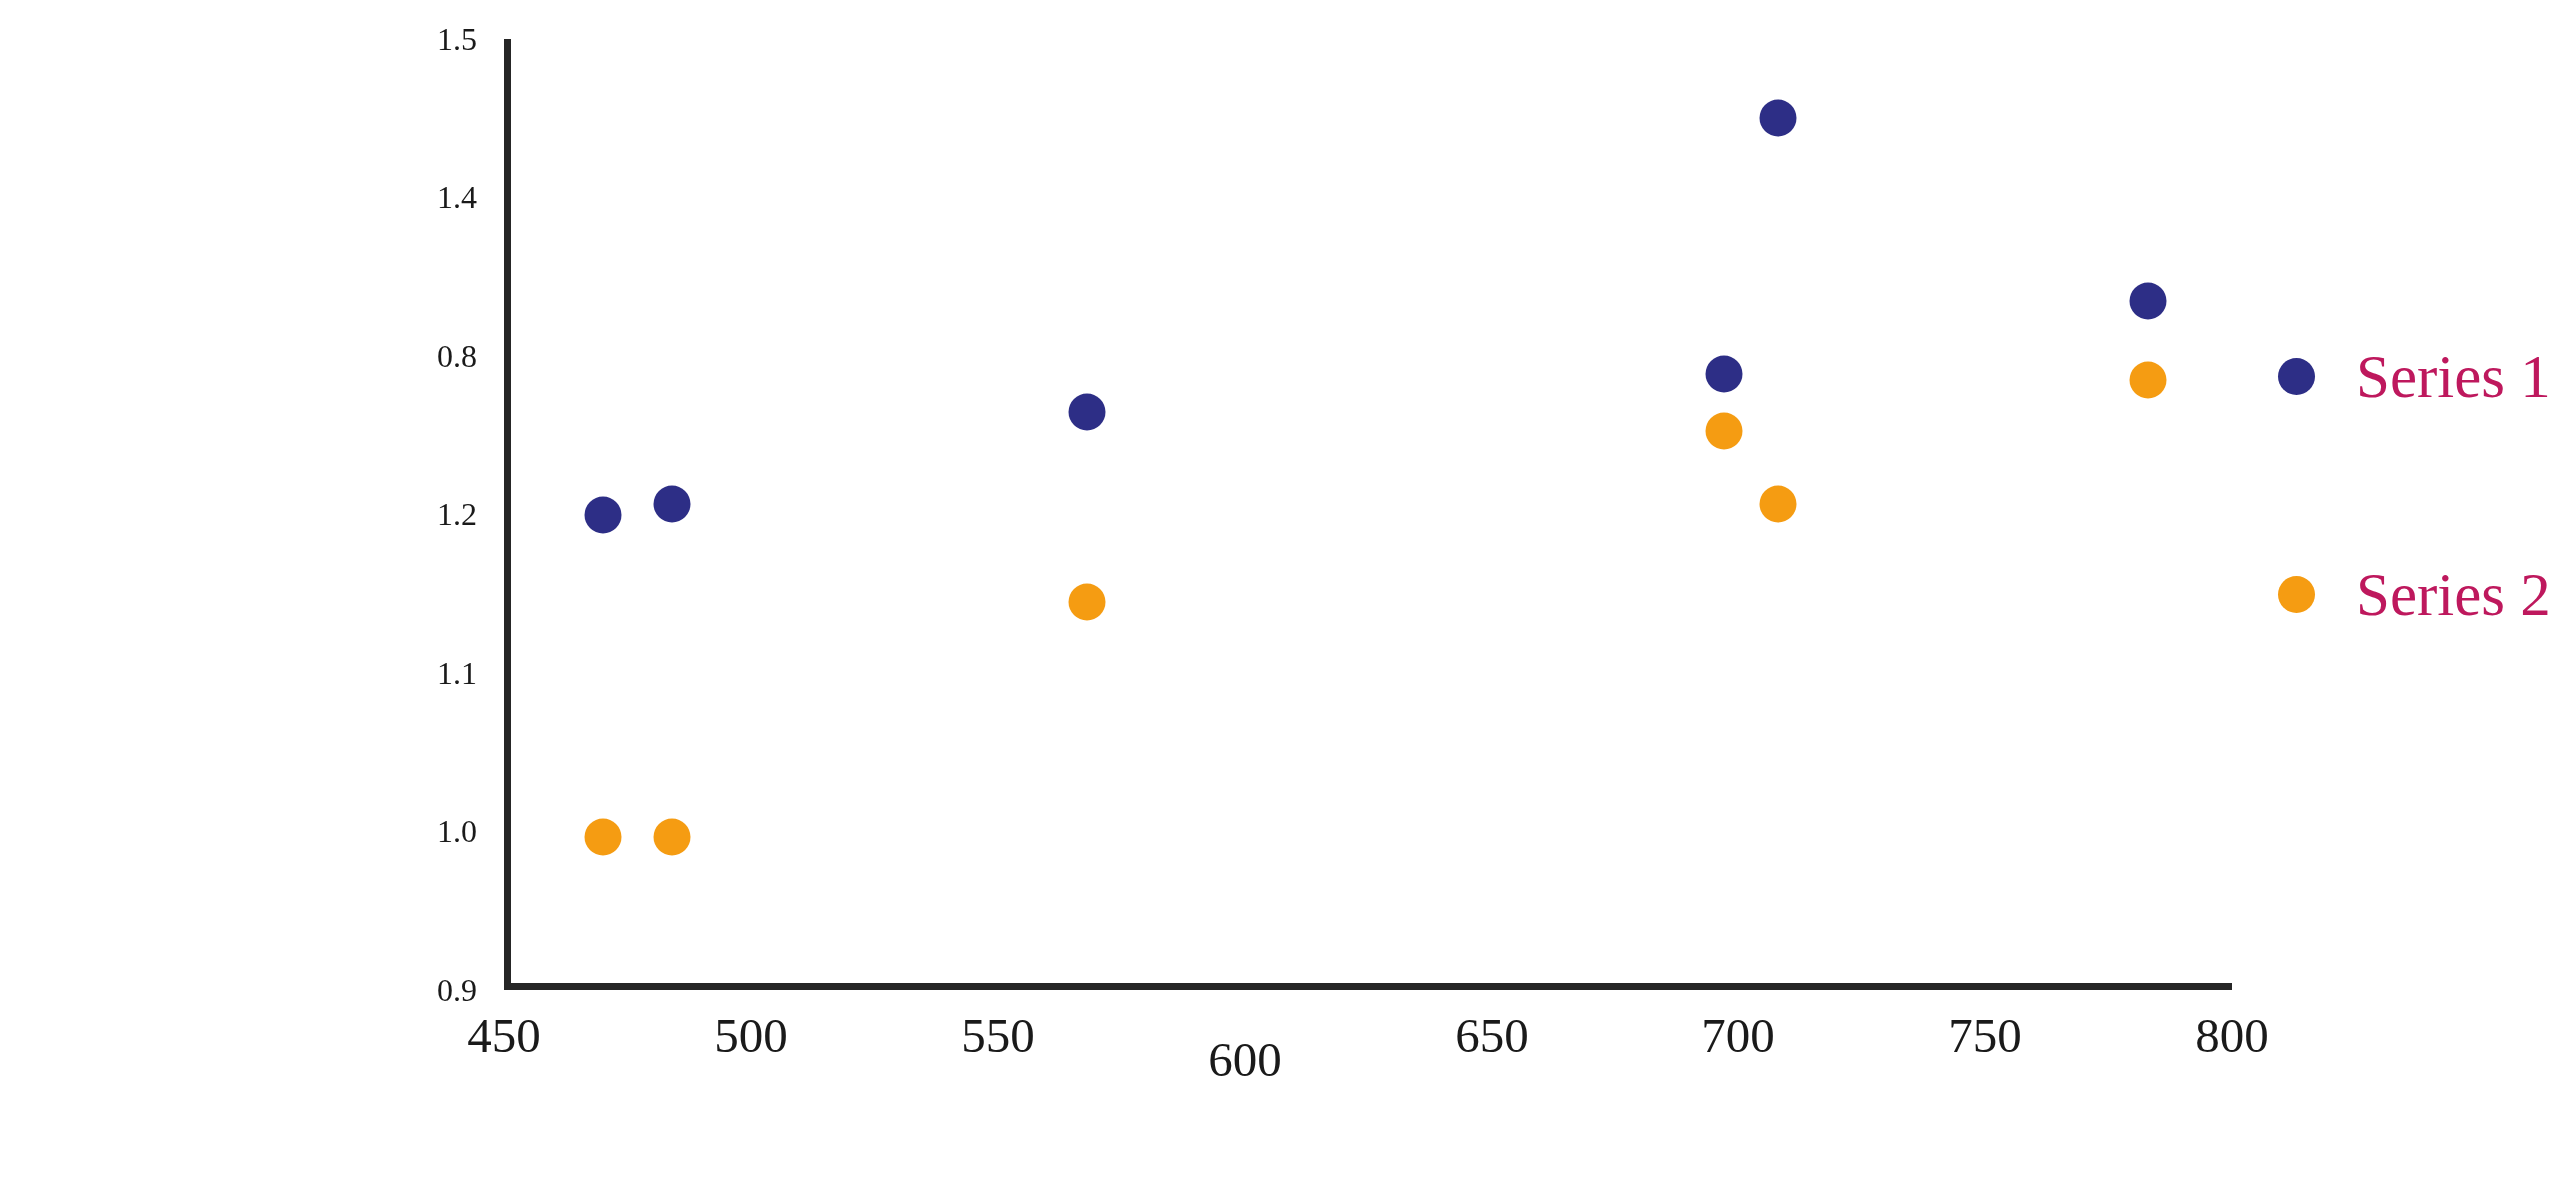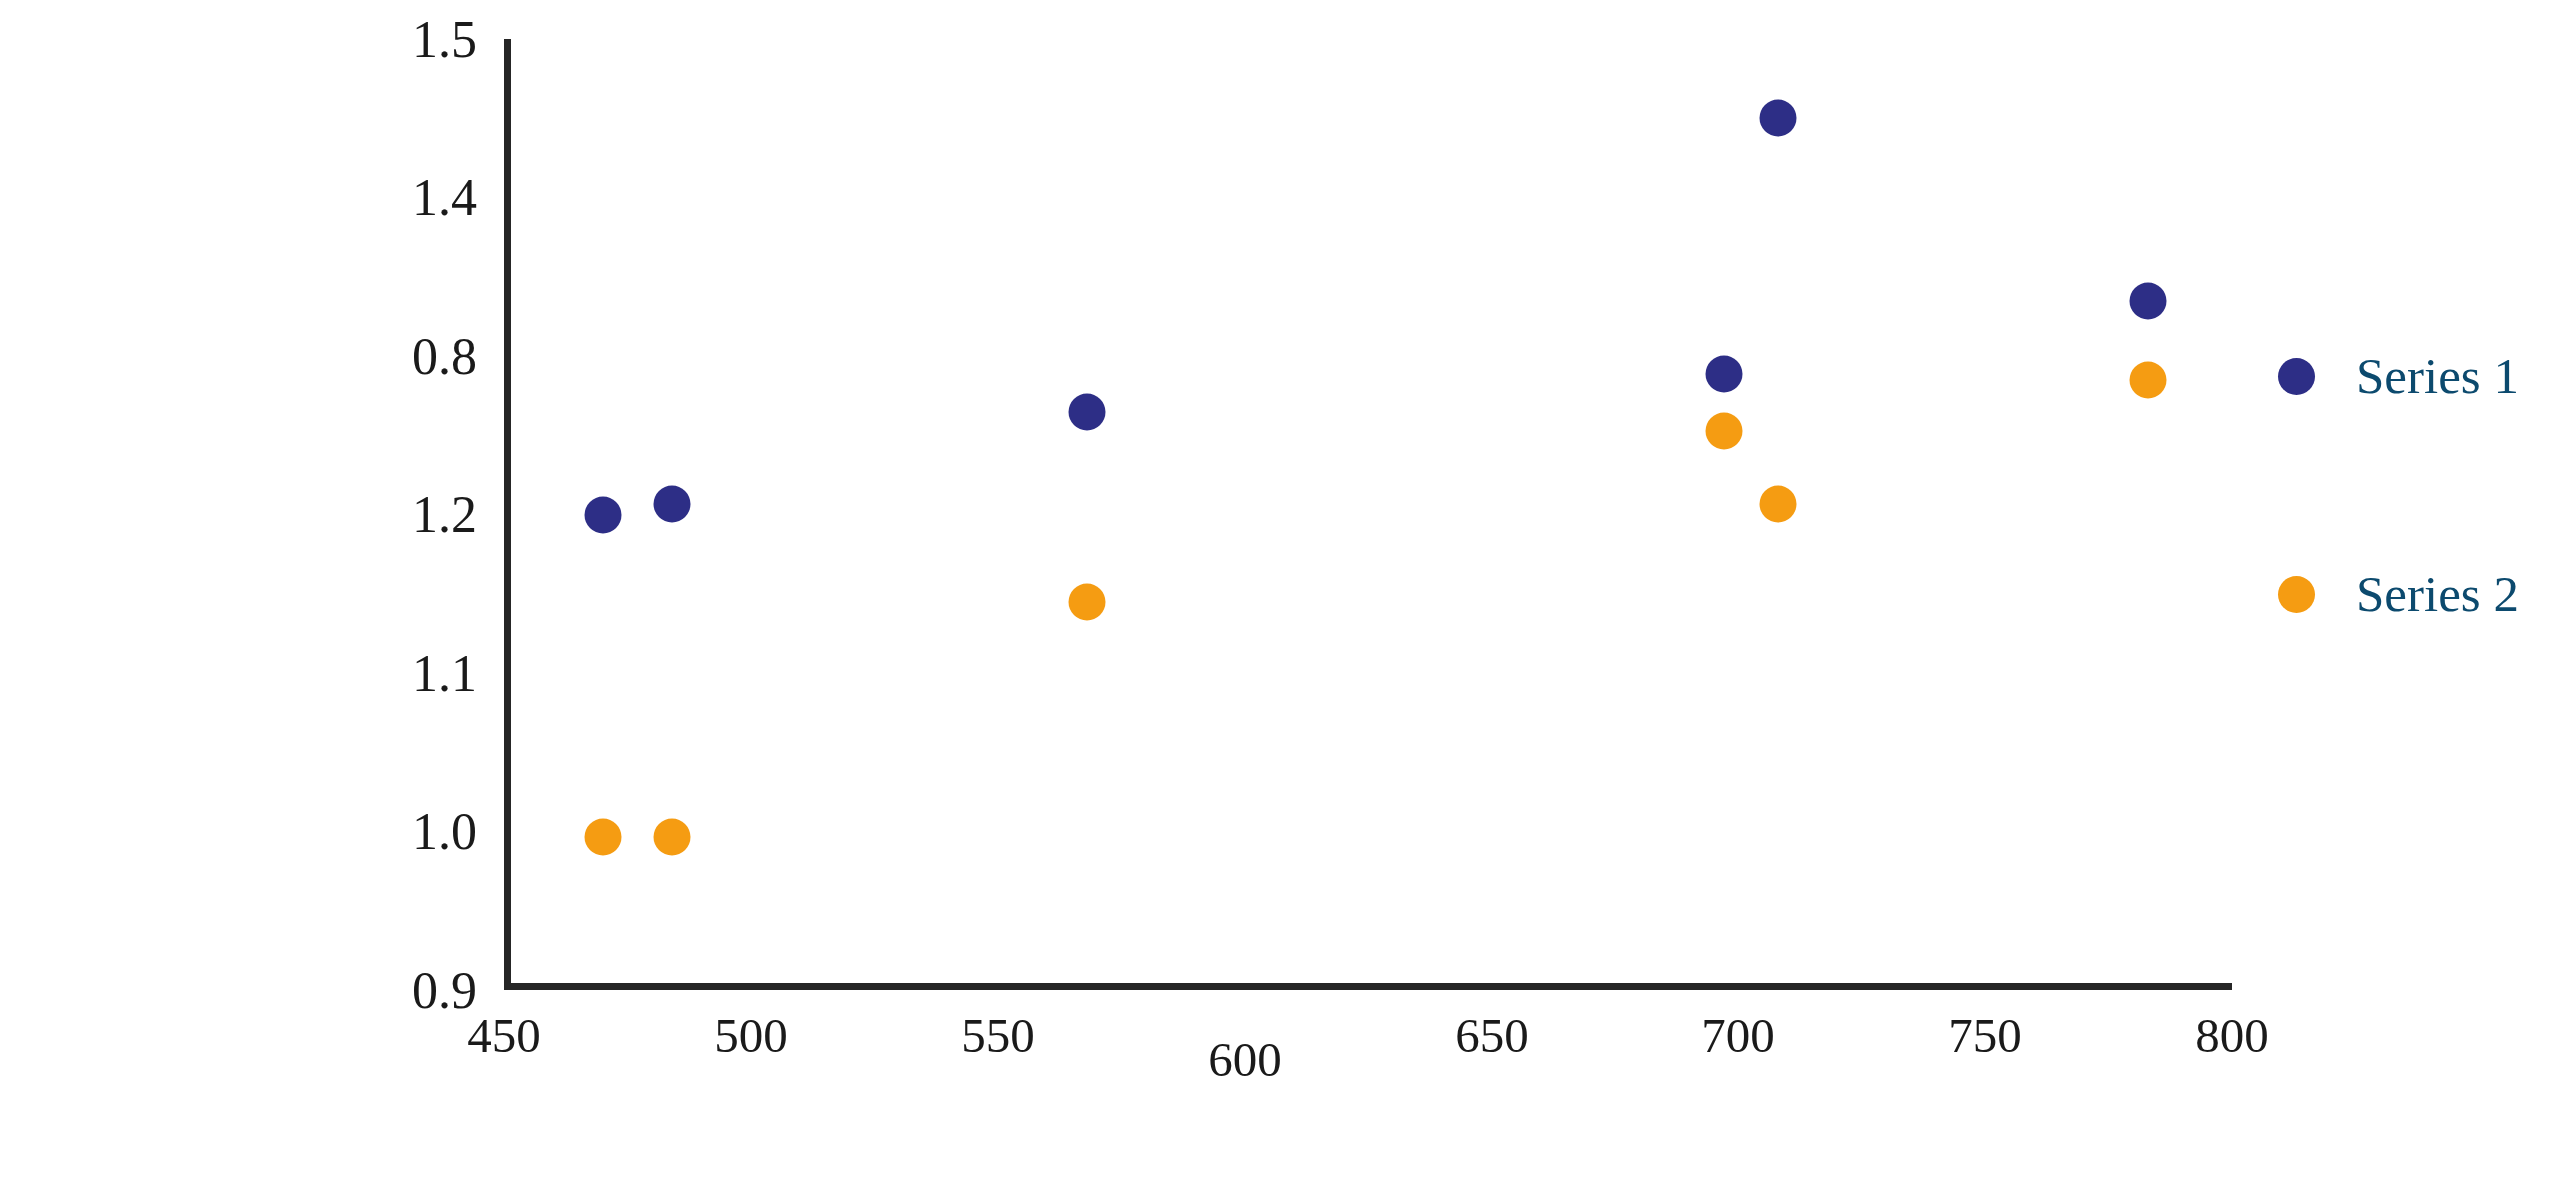--- a/index.html
+++ b/index.html
@@ -42,21 +42,21 @@
     top: 944px;
     width: 1728px;
     height: 7.3px;
   }
 
   
   .y-tick-label {
     position: absolute;
     right: 0;
     text-align: right;
-    font-size: 52px;
+    font-size: 32px;
     line-height: 49px;
     color: #1a1a1a;
     white-space: nowrap;
   }
   #y-tick-labels {
     position: absolute;
     left: 326px;
     top: 39px;
     width: 151px;
     height: 951px;
@@ -126,23 +126,23 @@
     white-space: nowrap;
   }
   .legend-swatch {
     width: 37px;
     height: 37px;
     border-radius: 50%;
     flex: 0 0 auto;
   }
   .legend-label {
     margin-left: 41px;
-    font-size: 51px;
+    font-size: 61px;
     line-height: 51px;
-    color: #0c4a6e;
+    color: #be185d;
   }
 </style>
 </head>
 <body>
 
 <div id="figure">
 
   <div id="y-tick-labels">
       <div class="y-tick-label" style="top: 927px;">0.9</div>
       <div class="y-tick-label" style="top: 768px;">1.0</div>

